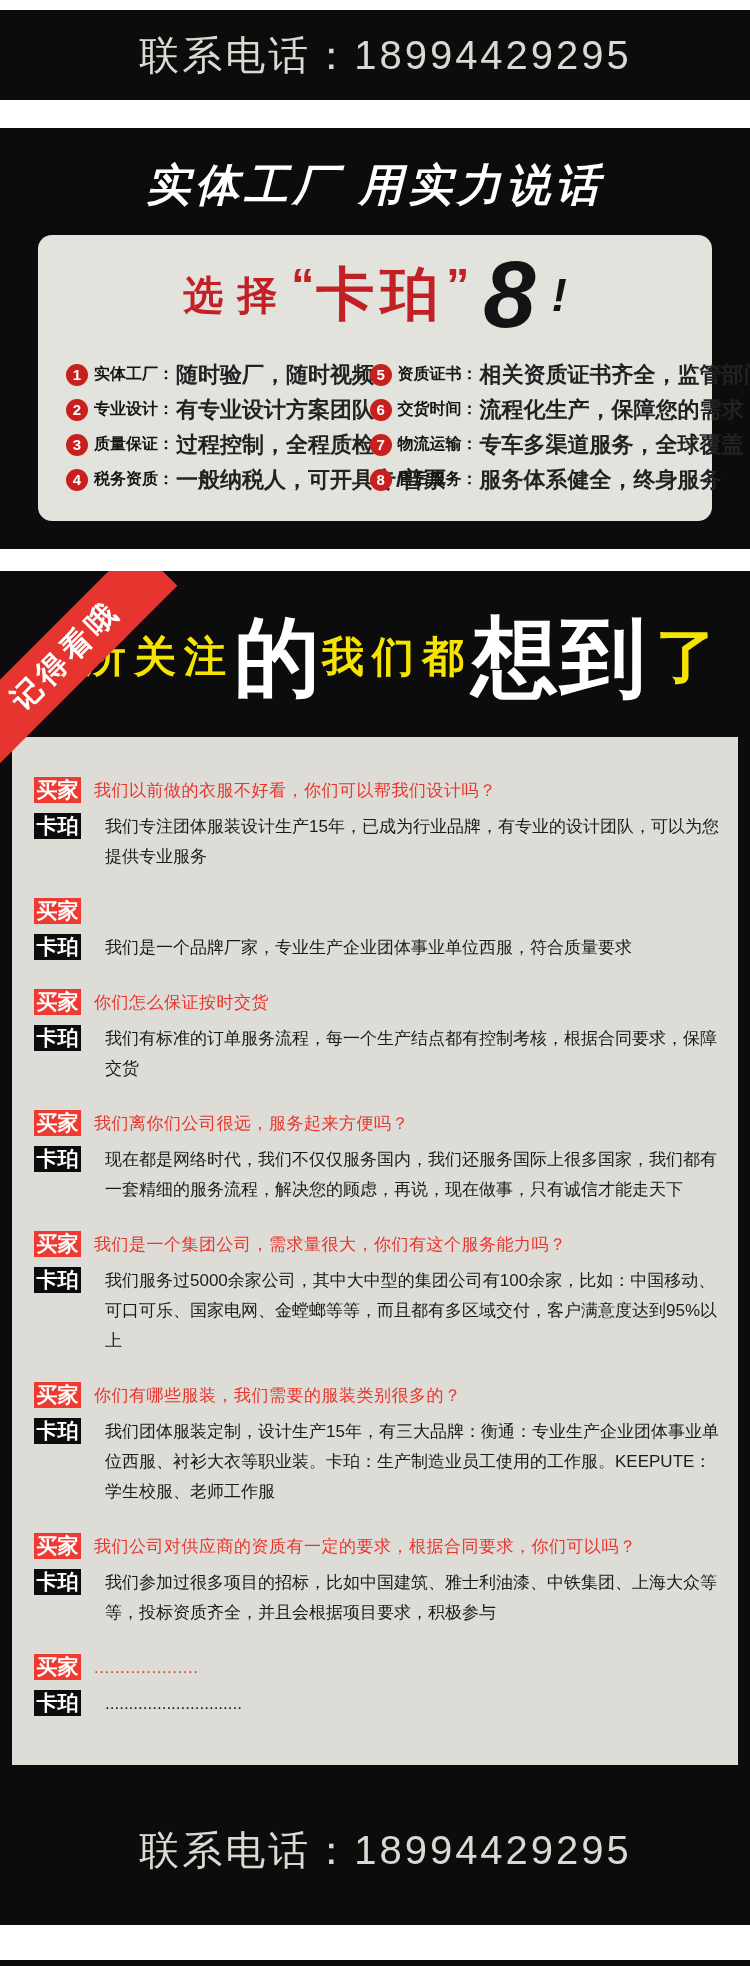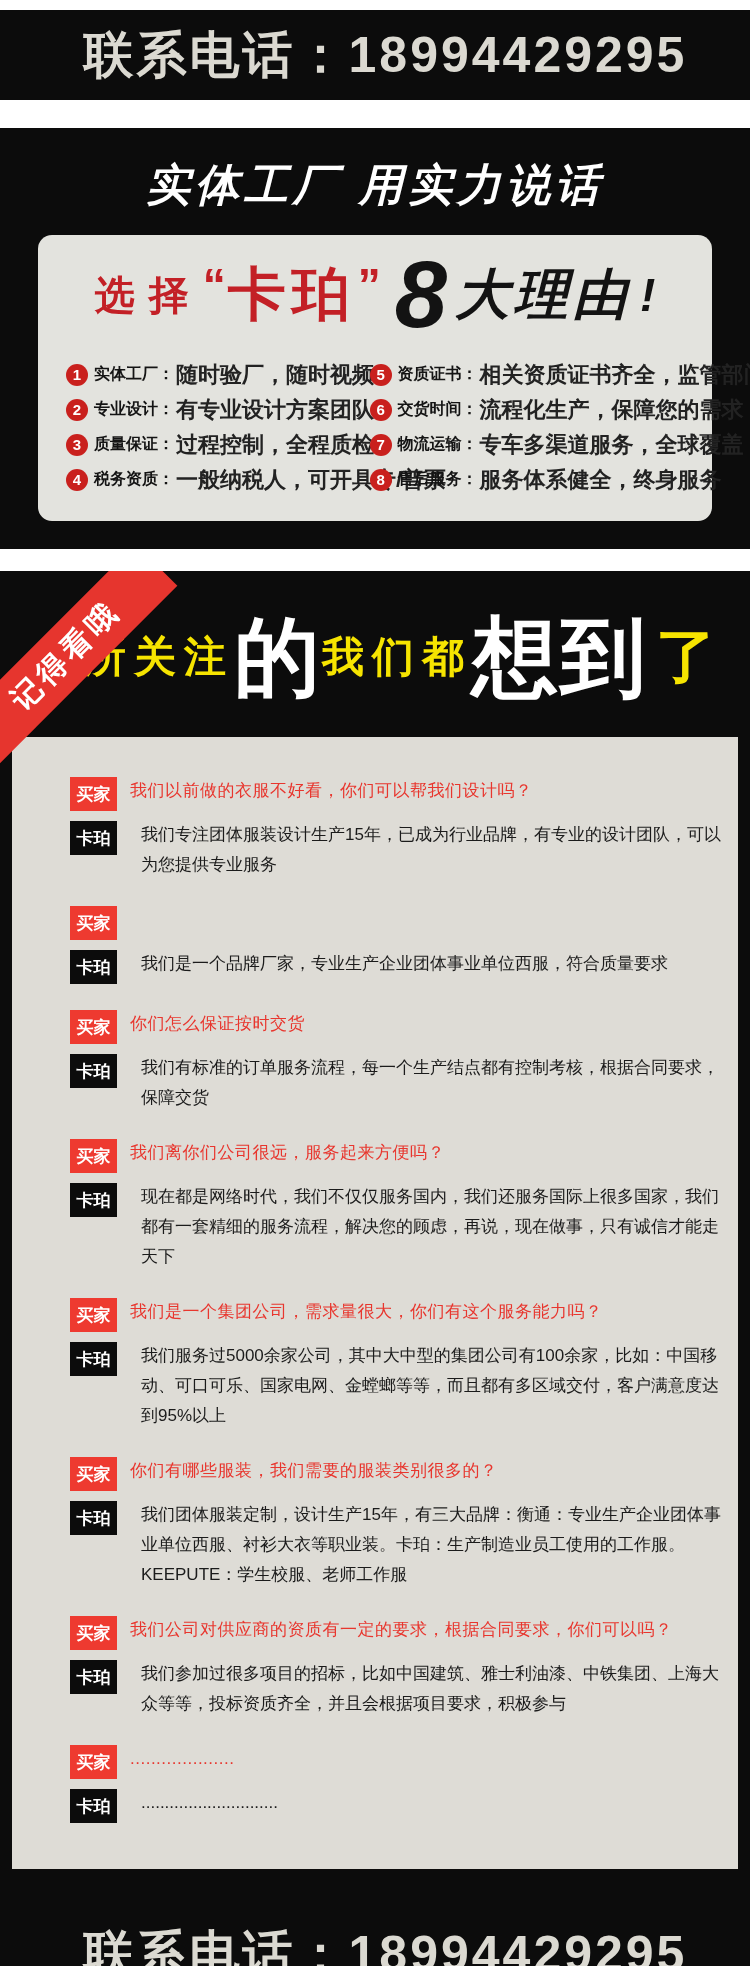--- a/index.html
+++ b/index.html
@@ -1,21 +1,21 @@
 <!DOCTYPE html>
 <html><head>
 <meta charset="utf-8">
 <style>
   html,body{margin:0;padding:0;background:#fff;}
   .page{width:750px;margin:0 auto;background:#fff;font-family:"Liberation Sans","DejaVu Sans",sans-serif;overflow:hidden;}
 
   
   .phone-banner{background:#0c0c0c;display:flex;align-items:center;justify-content:center;}
   .phone-banner.top{margin-top:10px;height:90px;}
-  .phone-text{color:#dbd9d1;font-size:50px;font-weight:bold;letter-spacing:3px;white-space:nowrap;margin-left:21px;}
+  .phone-text{color:#dbd9d1;font-size:40px;font-weight:normal;letter-spacing:3px;white-space:nowrap;margin-left:21px;}
 
   
   .factory{margin-top:28px;background:#0c0c0c;padding:20px 8px 28px;}
   .factory-title{color:#ffffff;font-size:44px;font-weight:bold;font-style:italic;text-align:center;margin:8px 0 0;letter-spacing:5px;}
   .reasons-box{margin:20px 30px 0;background:#e3e3de;border-radius:14px;padding:12px 0 24px;}
   .reasons-heading{display:flex;justify-content:center;align-items:center;height:96px;}
   .rh-choose{color:#c32026;font-size:40px;font-weight:bold;letter-spacing:14px;}
   .rh-quote{color:#c32026;font-size:46px;font-weight:bold;position:relative;top:-10px;}
   .rh-brand{color:#c32026;font-size:58px;font-weight:bold;letter-spacing:6px;margin:0 2px;}
   .rh-count{color:#131313;font-size:94px;font-weight:bold;font-style:italic;line-height:1;margin:0 8px 0 14px;}
@@ -32,21 +32,21 @@
   .ribbon{position:absolute;top:55px;left:-62px;width:256px;text-align:center;background:#e6352e;color:#fff;
           font-size:30px;font-weight:bold;letter-spacing:5px;padding:9px 0;transform:rotate(-45deg);}
   .qa-title{display:flex;justify-content:center;align-items:center;padding-top:34px;height:104px;}
   .t-y-sm{color:#f6e400;font-size:42px;font-weight:bold;letter-spacing:8px;}
   .t-w-lg{color:#ffffff;font-size:86px;font-weight:bold;line-height:1;letter-spacing:2px;}
   .t-y-lg{color:#f6e400;font-size:60px;font-weight:bold;margin-left:8px;}
   .qa-panel{margin:28px 12px 0;background:#dedcd6;padding:40px 10px 20px 22px;box-sizing:border-box;}
   .qa-pair{margin-bottom:26px;}
   .qa-row{display:flex;align-items:flex-start;}
   .qa-row + .qa-row{margin-top:10px;}
-  .qa-label{flex:none;width:47px;height:34px;display:flex;align-items:center;justify-content:center;color:#fff;font-size:17px;font-weight:bold;margin-left:36px;}
+  .qa-label{flex:none;width:47px;height:26px;display:flex;align-items:center;justify-content:center;color:#fff;font-size:21px;font-weight:bold;}
   .qa-label.buyer{background:#ee3a30;}
   .qa-label.brand{background:#0c0c0c;}
   .qa-q{margin:2px 0 0 13px;color:#e8362e;font-size:17px;line-height:24px;letter-spacing:0.5px;}
   .qa-a{margin:-1px 0 0 24px;color:#1b1b1b;font-size:17px;line-height:30px;}
   .phone-banner.bottom{height:150px;margin-top:10px;}
 
   
   .industry-banner{margin-top:35px;height:105px;background:#0b0b0b;display:flex;align-items:center;justify-content:center;}
 </style>
 </head>
@@ -60,21 +60,20 @@
 
   <section class="factory">
     <h1 class="factory-title">实体工厂 用实力说话</h1>
     <div class="reasons-box">
       <div class="reasons-heading">
         <span class="rh-choose">选择</span>
         <span class="rh-quote">“</span>
         <span class="rh-brand">卡珀</span>
         <span class="rh-quote">”</span>
         <span class="rh-count">8</span>
-        <span class="rh-suffix">大理由</span>
         <span class="rh-bang">!</span>
       </div>
       <div class="reasons-grid">
         <div class="reason">
           <span class="reason-num">1</span>
           <span class="reason-label">实体工厂：</span>
           <span class="reason-text">随时验厂，随时视频</span>
         </div>
         <div class="reason">
           <span class="reason-num">2</span>

